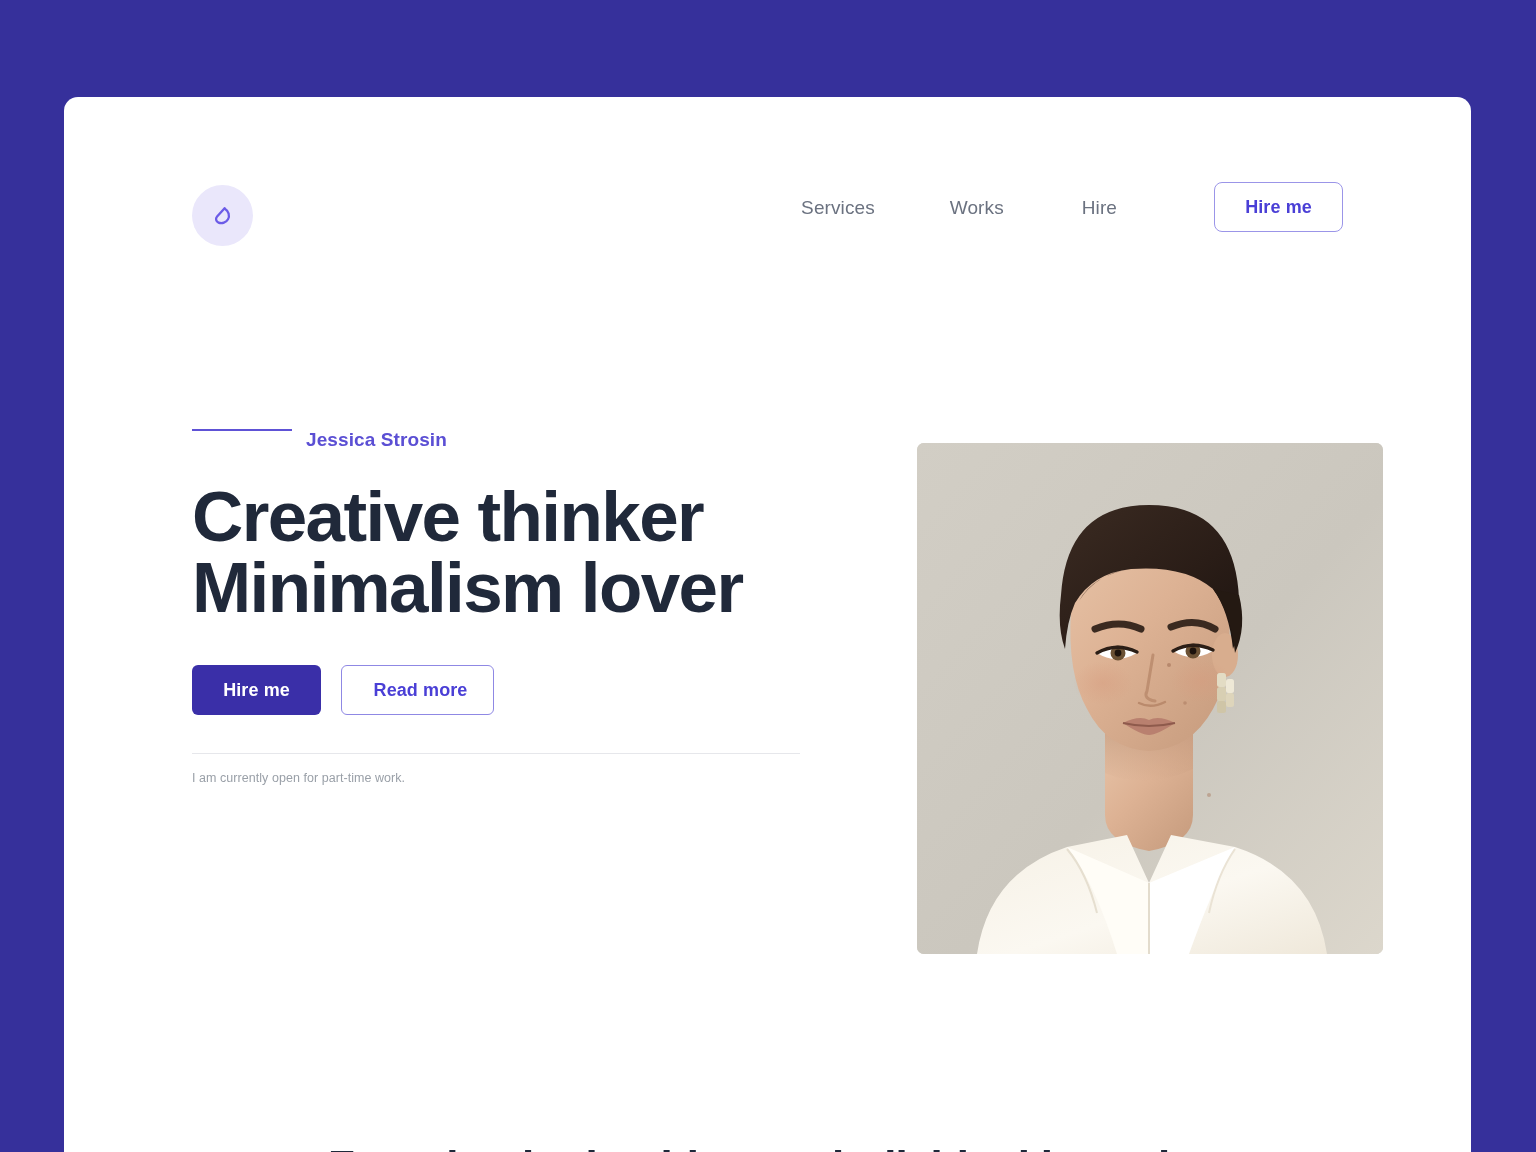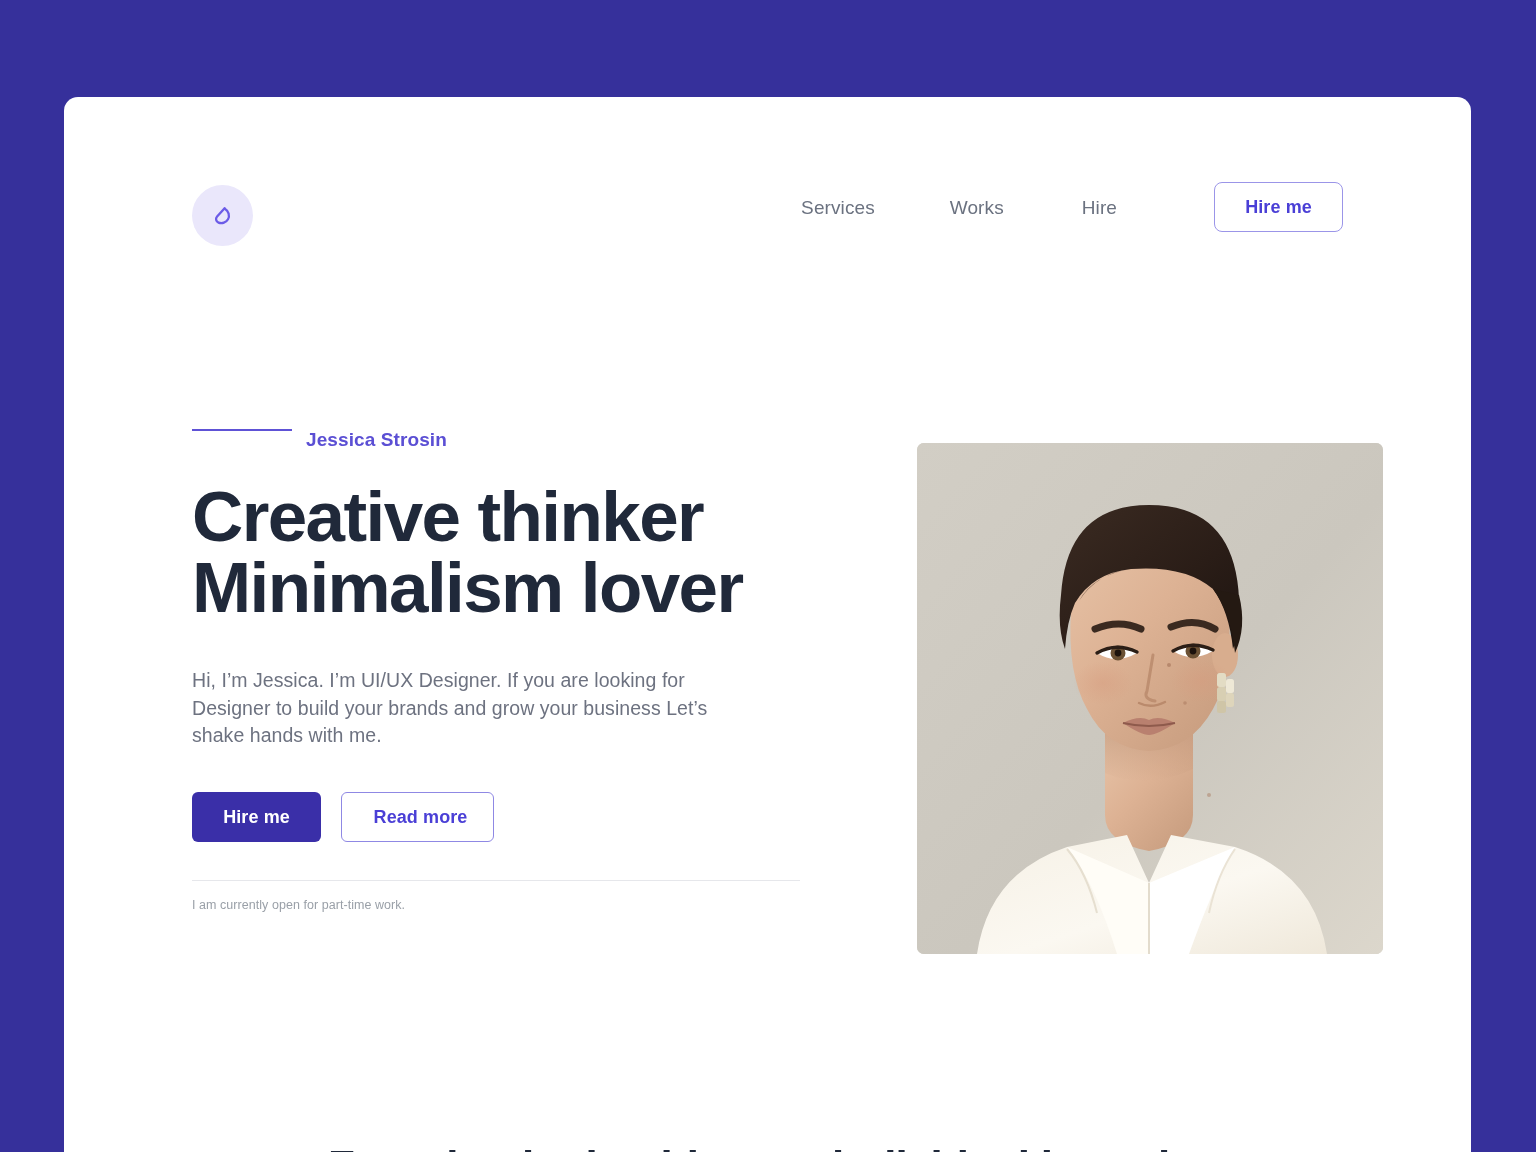--- a/index.html
+++ b/index.html
@@ -274,21 +274,20 @@
       <div class="hero-copy">
 
         <div class="eyebrow">
           <span class="eyebrow-rule"></span>
           <span class="eyebrow-name">Jessica Strosin</span>
         </div>
 
         <h1 class="hero-title">Creative thinker
 Minimalism lover</h1>
 
-        <p class="hero-sub">Hi, I’m Jessica. I’m UI/UX Designer. If you are looking for Designer to build your brands and grow your business Let’s shake hands with me.</p>
 
         <div class="hero-actions">
           <button class="btn-primary" type="button">Hire me</button>
           <button class="btn-outline" type="button">Read more</button>
         </div>
 
         <div class="hero-divider"></div>
 
         <p class="hero-status">I am currently open for part-time work.</p>
 

